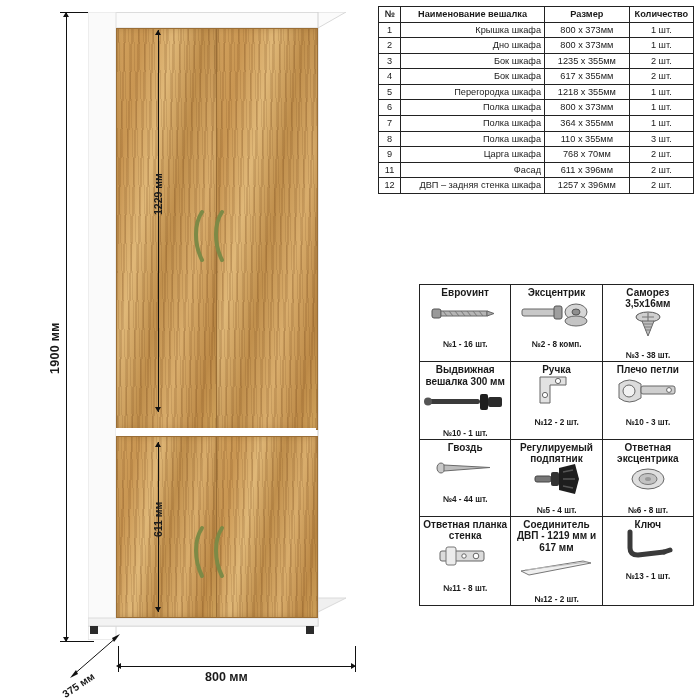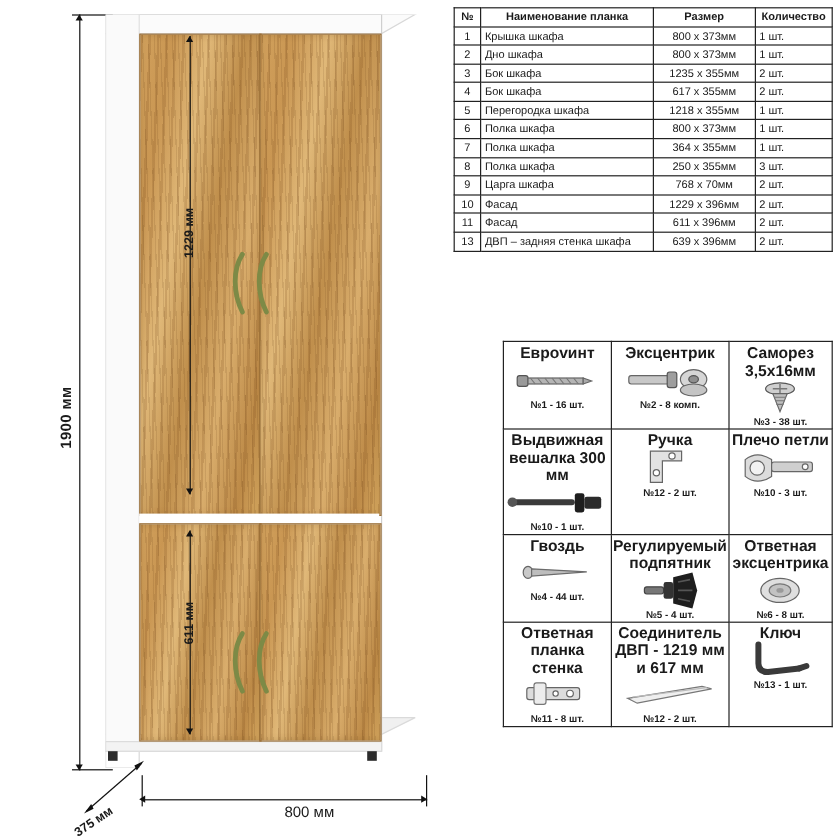--- a/index.html
+++ b/index.html
@@ -23,23 +23,22 @@
     transform:rotate(-90deg);
     transform-origin:left top;
     font-size:12.5px;
     font-weight:bold;
     white-space:nowrap;
     letter-spacing:0.3px;
   }
   .label-h {
     position:absolute;
     font-size:12.5px;
-    font-weight:normal;
+    font-weight:bold;
     white-space:nowrap;
-    margin-left:32px;
   }
   .label-small-rot {
     position:absolute;
     transform:rotate(-90deg);
     transform-origin:left top;
     font-size:10.5px;
     font-weight:bold;
     white-space:nowrap;
   }
   .label-diag {
@@ -99,42 +98,42 @@
     font-size:9.2px;
   }
   .parts-table th, .parts-table td {
     border:1px solid #222;
     padding:2px 3px;
     line-height:1.15;
     vertical-align:middle;
   }
   .parts-table th { font-weight:bold; text-align:center; }
   .col-num { width:16px; text-align:center; }
-  .col-name { width:150px; text-align:left; }
+  .col-name { width:150px; text-align:right; }
   .col-size { width:86px; text-align:center; }
-  .col-qty  { width:58px; }
+  .col-qty  { width:58px; text-align:center; }
 
   
   .hw-grid {
     position:absolute; left:419px; top:284px;
     width:275px;
     border-collapse:collapse;
     font-size:8.2px;
   }
   .hw-grid td {
     border:1px solid #222;
     width:33.33%;
     height:68px;
     vertical-align:top;
     padding:2px 1px 1px 1px;
     text-align:center;
   }
-  .hw-title { font-size:13px; font-weight:bold; line-height:1.12; min-height:10px; }
+  .hw-title { font-size:10px; font-weight:bold; line-height:1.12; min-height:10px; }
   .hw-art { height:30px; display:flex; align-items:center; justify-content:center; }
-  .hw-qty { font-size:8.2px; font-weight:bold; margin-top:1px; }
+  .hw-qty { font-size:8.2px; font-weight:bold; margin-top:12px; }
   .hw-empty { border:none !important; }
 </style>
 </head>
 <body>
 
 <div class="root">
 
   <div class="drawing">
 
     <div class="dim-line dimline-inner" style="left:66px; top:12px; height:630px;"></div>
@@ -195,21 +194,21 @@
       <polygon points="4,50 12,46 10,42" fill="#111"></polygon>
       <polygon points="54,6 46,10 48,14" fill="#111"></polygon>
     </svg>
     <div class="label-diag" style="left:60px; top:690px;">375 мм</div>
   </div>
 
   <table class="parts-table">
     <thead>
       <tr>
         <th class="col-num">№</th>
-        <th class="col-name">Наименование планка</th>
+        <th class="col-name">Наименование вешалка</th>
         <th class="col-size">Размер</th>
         <th class="col-qty">Количество</th>
       </tr>
     </thead>
     <tbody id="parts-body">
         <tr>
           <td class="col-num">1</td>
           <td class="col-name">Крышка шкафа</td>
           <td class="col-size">800 x 373мм</td>
           <td class="col-qty">1 шт.</td>
@@ -246,45 +245,39 @@
         </tr>
         <tr>
           <td class="col-num">7</td>
           <td class="col-name">Полка шкафа</td>
           <td class="col-size">364 x 355мм</td>
           <td class="col-qty">1 шт.</td>
         </tr>
         <tr>
           <td class="col-num">8</td>
           <td class="col-name">Полка шкафа</td>
-          <td class="col-size">250 x 355мм</td>
+          <td class="col-size">110 x 355мм</td>
           <td class="col-qty">3 шт.</td>
         </tr>
         <tr>
           <td class="col-num">9</td>
           <td class="col-name">Царга шкафа</td>
           <td class="col-size">768 x 70мм</td>
           <td class="col-qty">2 шт.</td>
         </tr>
         <tr>
-          <td class="col-num">10</td>
-          <td class="col-name">Фасад</td>
-          <td class="col-size">1229 x 396мм</td>
-          <td class="col-qty">2 шт.</td>
-        </tr>
-        <tr>
           <td class="col-num">11</td>
           <td class="col-name">Фасад</td>
           <td class="col-size">611 x 396мм</td>
           <td class="col-qty">2 шт.</td>
         </tr>
         <tr>
-          <td class="col-num">13</td>
+          <td class="col-num">12</td>
           <td class="col-name">ДВП – задняя стенка шкафа</td>
-          <td class="col-size">639 x 396мм</td>
+          <td class="col-size">1257 x 396мм</td>
           <td class="col-qty">2 шт.</td>
         </tr>
       </tbody>
   </table>
 
   <table class="hw-grid">
     <tbody id="hw-body">
         <tr>
           <td>
             <div class="hw-title">Еврovинт</div>

